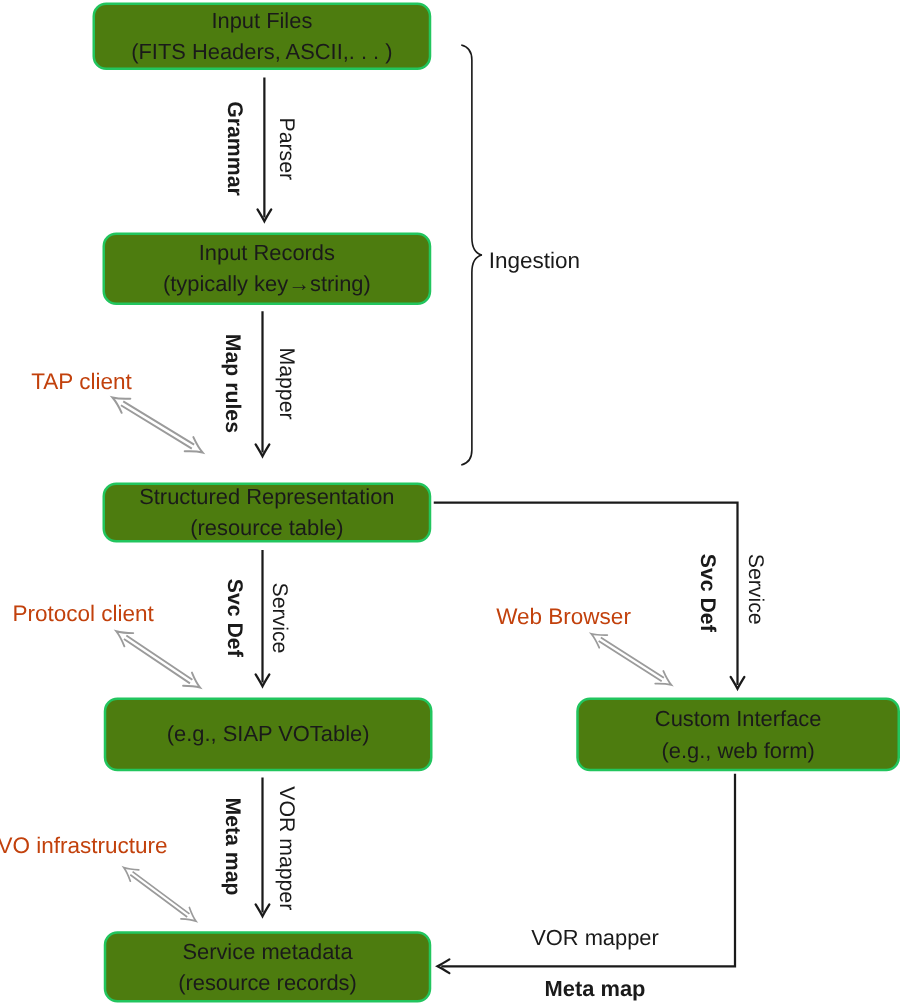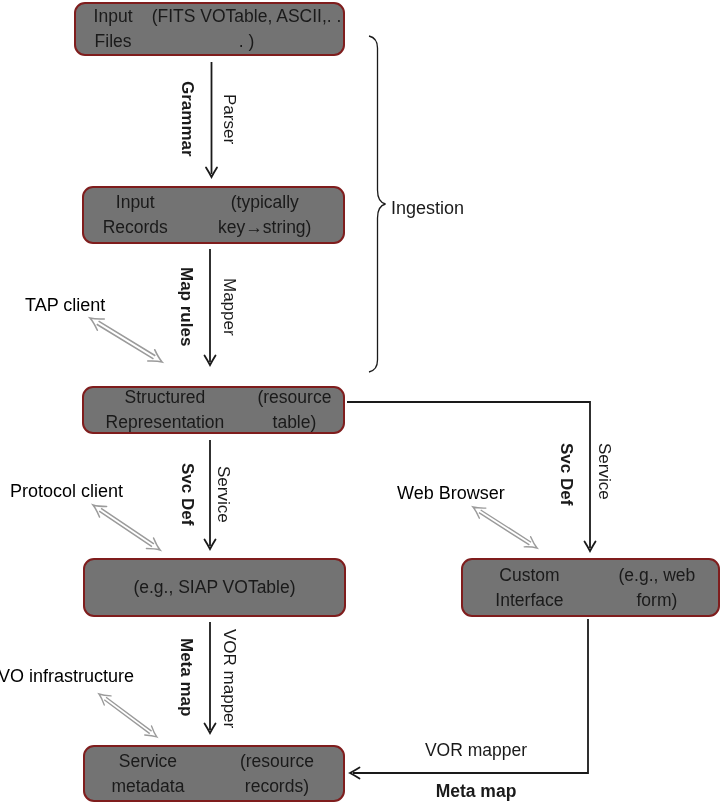--- a/index.html
+++ b/index.html
@@ -2,30 +2,30 @@
 <html><head>
 <meta charset="utf-8">
 <style>
   html,body{margin:0;padding:0;background:#ffffff;}
   #stage{
     position:relative;width:723px;height:804px;background:#ffffff;
     font-family:"Liberation Sans",sans-serif;color:#1a1a1a;overflow:hidden;
   }
   svg.layer{position:absolute;left:0;top:0;}
   .node{
-    position:absolute;border:2px solid #7f1d1d;border-radius:11px;background:#737373;
-    display:flex;justify-content:center;align-items:center;
+    position:absolute;border:2px solid #22c55e;border-radius:11px;background:#4d7c0f;
+    display:flex;flex-direction:column;justify-content:center;align-items:center;
     font-size:17.5px;line-height:25px;text-align:center;box-sizing:border-box;
   }
   .vlabel{
     position:absolute;writing-mode:vertical-rl;text-orientation:mixed;
     font-size:17px;text-align:center;white-space:nowrap;
   }
   .vlabel.bold{font-weight:bold;}
-  .actor{position:absolute;color:#000000;font-size:18px;white-space:nowrap;}
+  .actor{position:absolute;color:#c2410c;font-size:18px;white-space:nowrap;}
   .hlabel{position:absolute;font-size:17.5px;text-align:center;white-space:nowrap;}
   .hlabel.bold{font-weight:bold;}
   .bracelabel{position:absolute;font-size:18px;white-space:nowrap;}
 </style>
 </head>
 <body>
 
 <div id="stage">
 
   <svg class="layer" width="723" height="804" viewBox="0 0 723 804">
@@ -73,21 +73,21 @@
              Q 377.5 206 377.5 218 L 377.5 360 Q 377.5 370 369 372" fill="none" stroke="#1a1a1a" stroke-width="1.3"></path>
 
     <use href="#dblarrow" transform="translate(90,318) rotate(31.4) scale(1.055)"></use>
     <use href="#dblarrow" transform="translate(93,505) rotate(33.9) scale(1.01)"></use>
     <use href="#dblarrow" transform="translate(99,694) rotate(36.6) scale(0.90)"></use>
     <use href="#dblarrow" transform="translate(473,507) rotate(32.6) scale(0.95)"></use>
   </svg>
 
   <div class="node" style="left:74px;top:2px;width:271px;height:54px">
     <div>Input Files</div>
-    <div>(FITS VOTable, ASCII,. . . )</div>
+    <div>(FITS Headers, ASCII,. . . )</div>
   </div>
 
   <div class="node" style="left:82px;top:186px;width:263px;height:58px">
     <div>Input Records</div>
     <div>(typically key→string)</div>
   </div>
 
   <div class="node" style="left:82px;top:386px;width:263px;height:48px">
     <div>Structured Representation</div>
     <div>(resource table)</div>

